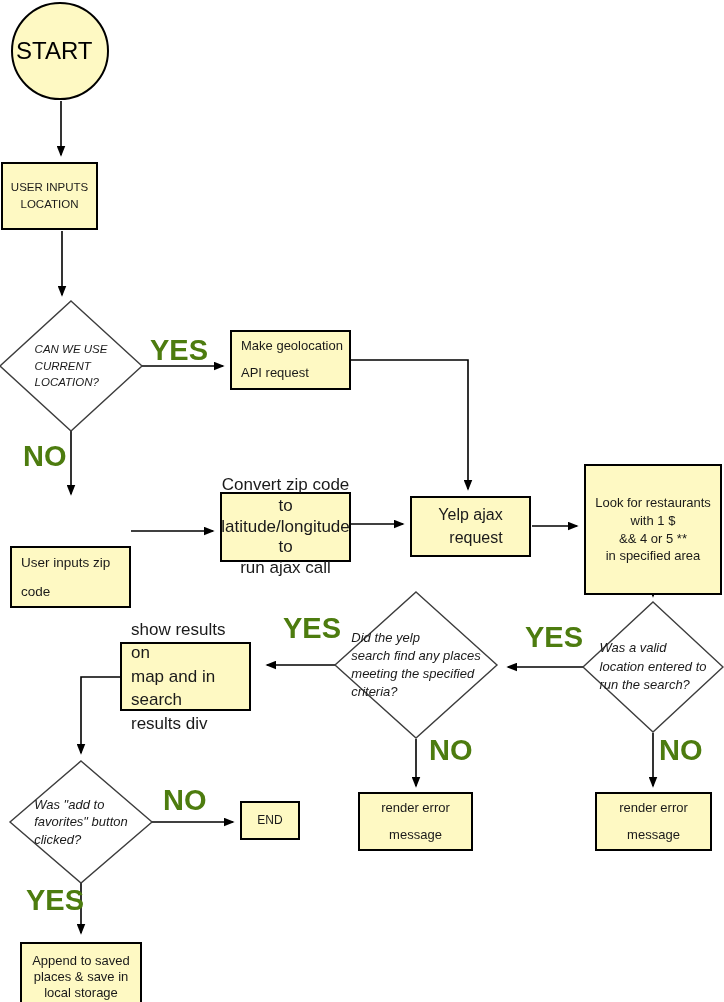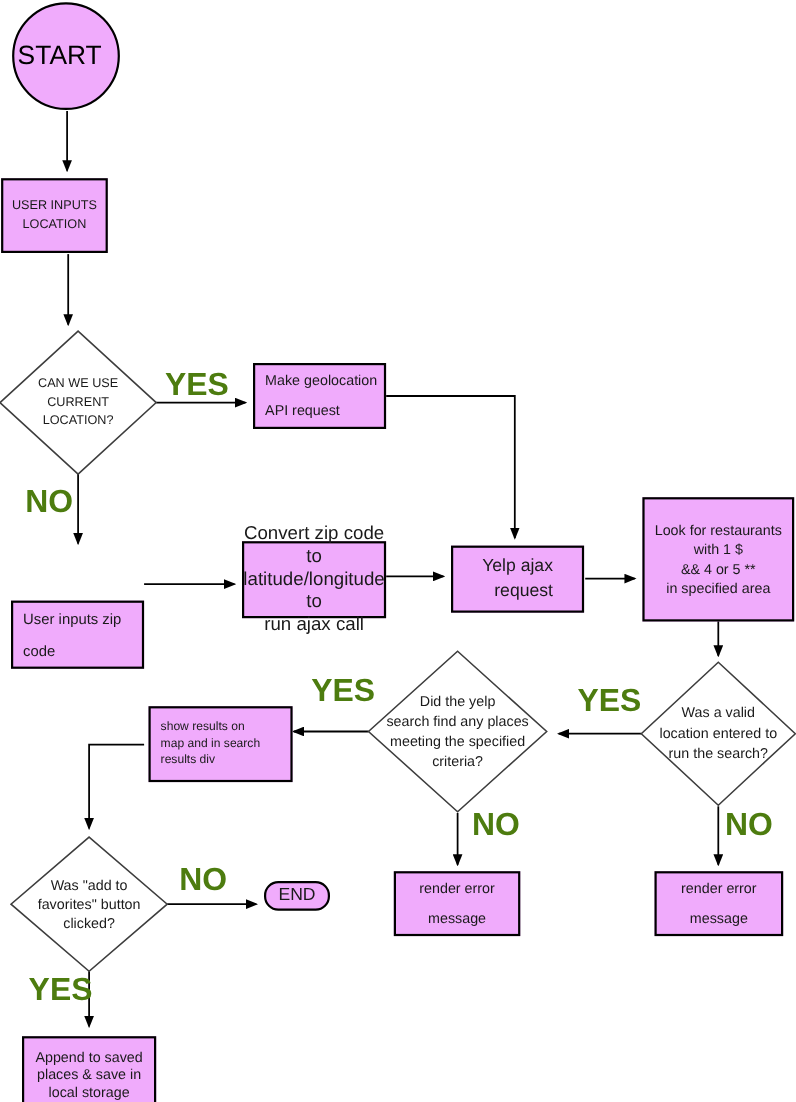--- a/index.html
+++ b/index.html
@@ -16,21 +16,21 @@
   }
   #edge-layer {
     position: absolute;
     left: 0; top: 0;
     width: 724px; height: 1002px;
     z-index: 1;
   }
   .node {
     position: absolute;
     box-sizing: border-box;
-    background: #f0abfc;
+    background: #fef9c3;
     border: 2px solid #000000;
     display: flex;
     align-items: center;
     justify-content: center;
     text-align: center;
     white-space: pre-line;
     color: #1a1a1a;
     z-index: 2;
     line-height: 1.4;
   }
@@ -44,45 +44,46 @@
     font-size: 24px;
     justify-content: flex-start;
     padding-left: 3px;
     color: #000;
   }
   .dlabel {
     position: absolute;
     display: flex;
     align-items: center;
     justify-content: center;
-    text-align: center;
+    text-align: left;
     white-space: pre-line;
     color: #1a1a1a;
     z-index: 3;
     background: transparent;
+    font-style: italic;
   }
   .edge-label {
     position: absolute;
     font-size: 29px;
     font-weight: bold;
     color: #4d7c0f;
     z-index: 3;
     letter-spacing: 0px;
   }
   
   #n-user-inputs-location { left: 1px;   top: 162px; width: 97px; height: 68px; font-size: 11.5px; line-height: 1.45; }
   #n-make-geolocation     { left: 230px; top: 330px; width: 121px; height: 60px; font-size: 13px;   line-height: 2.05; }
   #n-user-inputs-zip      { left: 10px;  top: 500px; width: 121px; height: 62px; font-size: 13.5px; line-height: 2.15; margin-top: 46px; }
   #n-convert-zip          { left: 220px; top: 492px; width: 131px; height: 70px; font-size: 17px; line-height: 1.22; }
   #n-yelp-ajax            { left: 410px; top: 496px; width: 121px; height: 61px; font-size: 16px;   line-height: 1.4; text-align: right; }
-  #n-look-for             { left: 584px; top: 452px; width: 138px; height: 113px; font-size: 13px;  line-height: 1.38; }
-  #n-show-results         { left: 135px; top: 642px; width: 131px; height: 69px; font-size: 11px;   line-height: 1.38; }
+  #n-look-for             { left: 584px; top: 464px; width: 138px; height: 131px; font-size: 13px;  line-height: 1.38; }
+  #n-show-results         { left: 120px; top: 642px; width: 131px; height: 69px; font-size: 17px;   line-height: 1.38; }
   #n-render-error-left    { left: 358px; top: 792px; width: 115px; height: 59px; font-size: 13px;   line-height: 2.05; }
   #n-render-error-right   { left: 595px; top: 792px; width: 117px; height: 59px; font-size: 13px;   line-height: 2.05; }
-  #n-end                  { left: 240px; top: 801px; width: 60px;  height: 27px; font-size: 16px; border-radius: 13px; }
+  #n-end                  { left: 240px; top: 801px; width: 60px;  height: 39px; font-size: 12px; }
   #n-append-saved         { left: 20px;  top: 942px; width: 122px; height: 70px; font-size: 13px;   line-height: 1.25; }
   #n-start                { left: 11px;  top: 2px;   width: 98px;  height: 98px; }
   
   #dl-can-we-use   { left: 6px;   top: 330px; width: 130px; height: 72px; font-size: 11.5px; line-height: 1.45; }
   #dl-yelp-found   { left: 336px; top: 620px; width: 160px; height: 90px; font-size: 13px;   line-height: 1.38; }
   #dl-valid-loc    { left: 586px; top: 637px; width: 134px; height: 60px; font-size: 13px;   line-height: 1.42; }
   #dl-favorites    { left: 13px;  top: 794px; width: 136px; height: 56px; font-size: 13px;   line-height: 1.35; }
   
   #el-yes-current  { left: 150px; top: 334px; }
   #el-no-current   { left: 23px;  top: 440px; }

